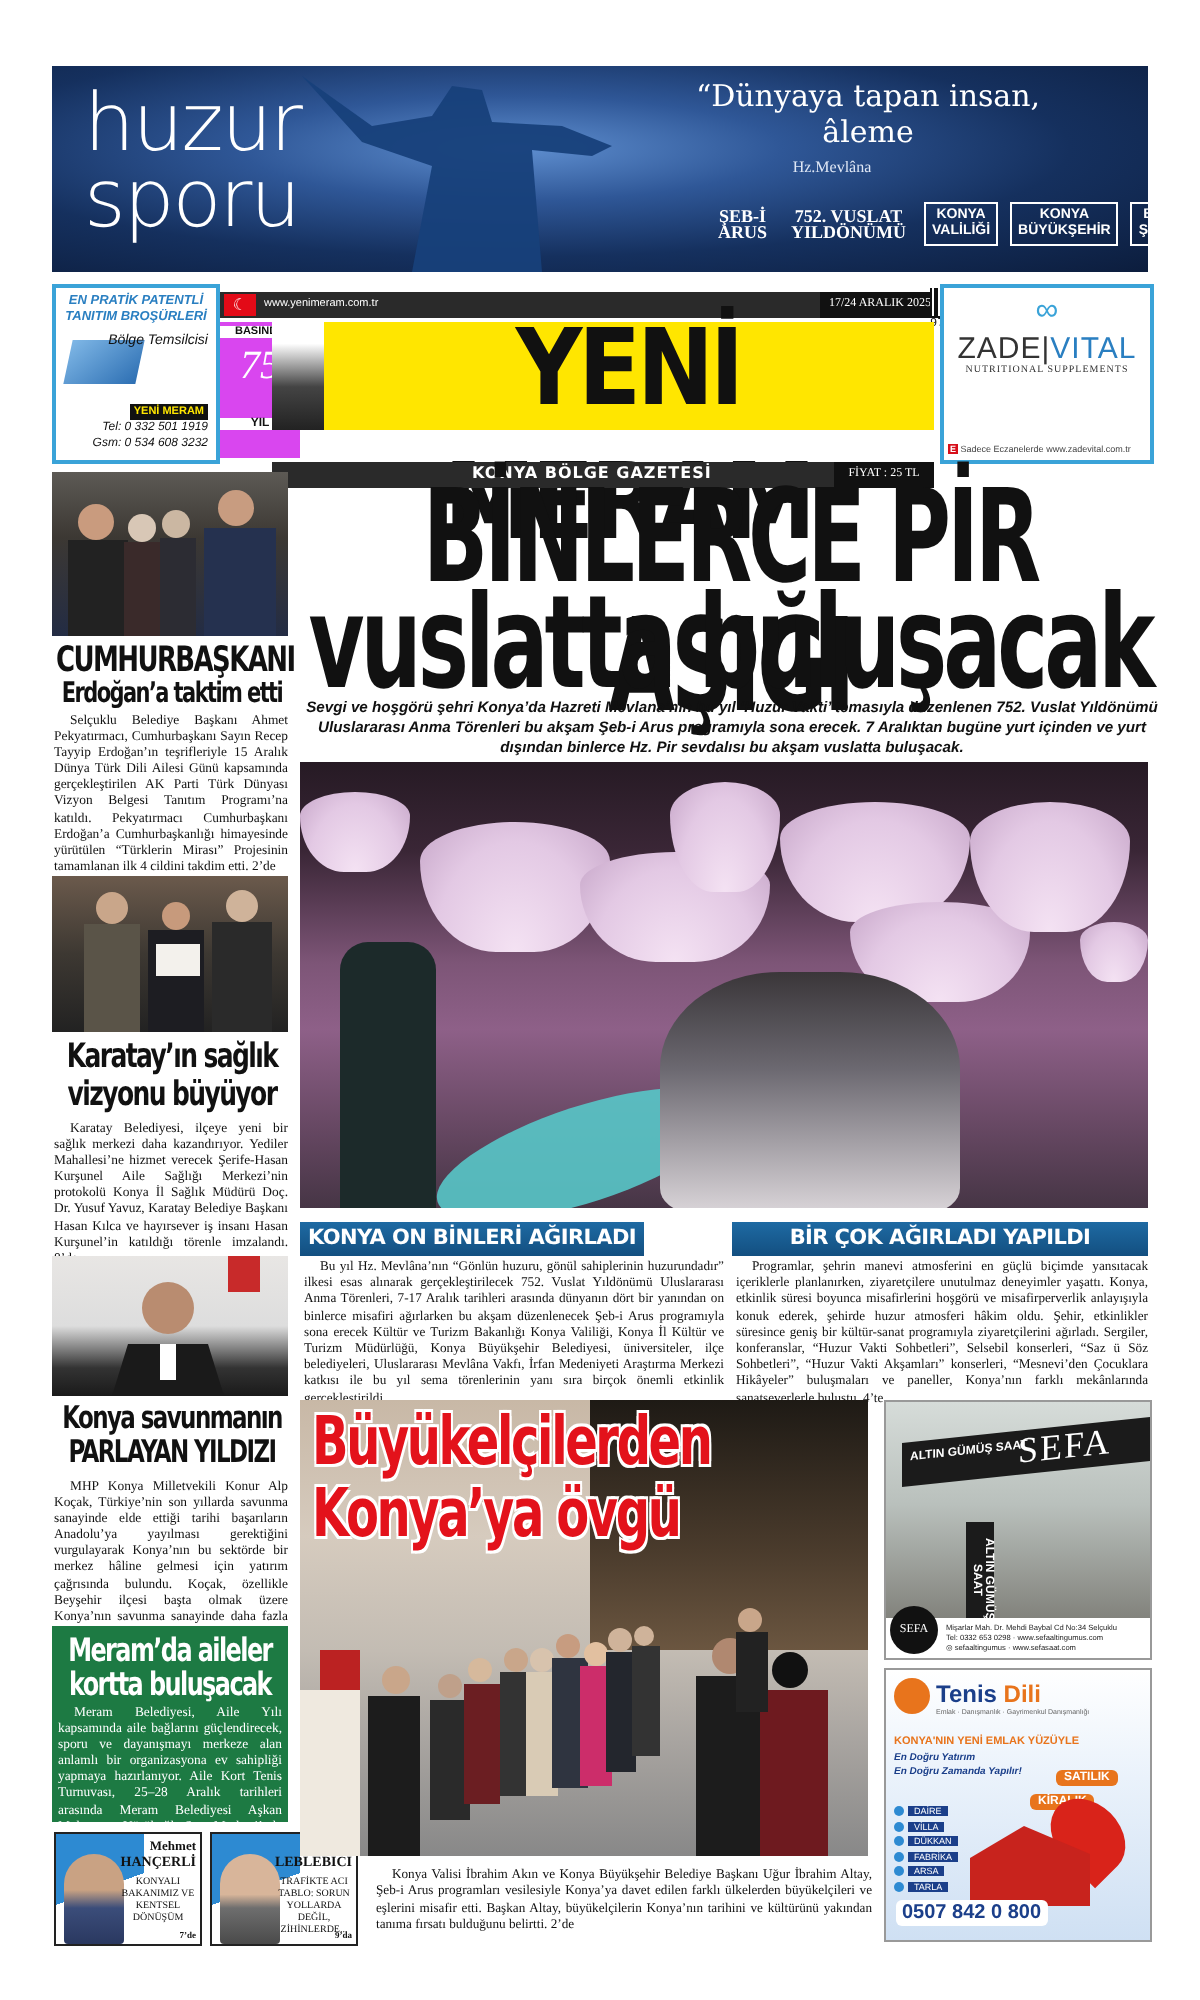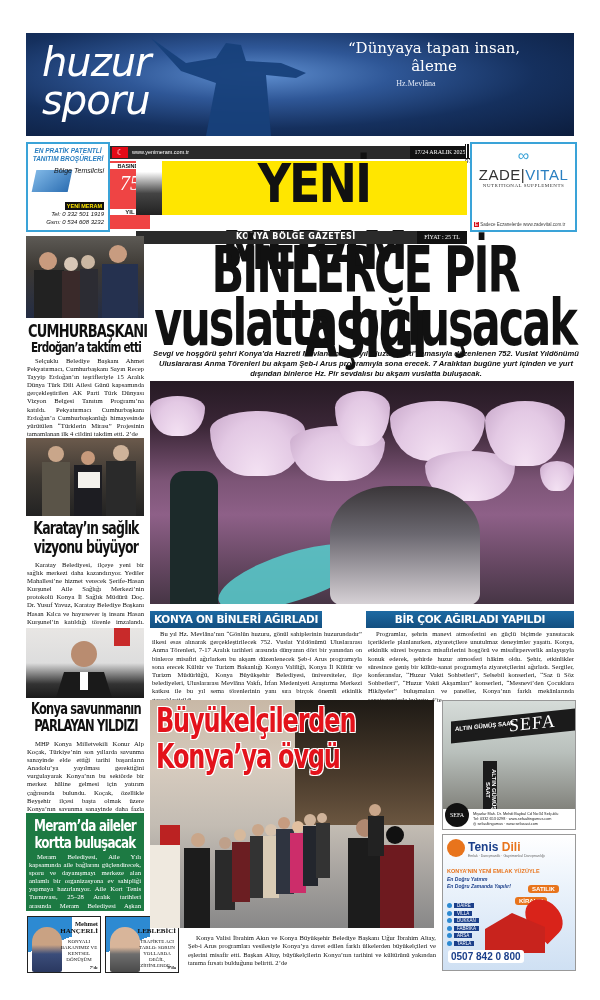--- a/index.html
+++ b/index.html
@@ -1,41 +1,41 @@
 <!DOCTYPE html>
 <html><head>
 <meta charset="utf-8">
 <style>
   html,body{margin:0;padding:0;background:#fff;}
   body{width:600px;height:1000px;position:relative;overflow:hidden;font-family:"Liberation Serif",serif;color:#111;}
   .abs{position:absolute;}
   
   #banner{left:26px;top:33px;width:548px;height:103px;background:radial-gradient(ellipse at 42% 40%,#5f8fd0 0%,#2f5797 30%,#15305e 62%,#0c1d3d 100%);overflow:hidden;}
-  #banner .hz{position:absolute;left:16px;top:10px;color:#fff;font-family:"DejaVu Sans",sans-serif;font-weight:300;font-size:40px;line-height:38px;letter-spacing:-1px;font-style:italic;}
+  #banner .hz{position:absolute;left:16px;top:10px;color:#fff;font-family:"DejaVu Sans",sans-serif;font-weight:300;font-size:40px;line-height:38px;letter-spacing:-1px;}
   #banner .dancer{position:absolute;left:120px;top:0;width:180px;height:103px;}
   #banner .quote{position:absolute;left:308px;top:6px;width:200px;text-align:center;color:#fff;font-family:"DejaVu Serif",serif;font-size:15px;line-height:18px;}
   #banner .author{position:absolute;left:290px;top:46px;width:200px;text-align:center;color:#dfe7f5;font-size:8px;}
   #banner .logos{position:absolute;left:330px;top:68px;display:flex;gap:6px;align-items:center;}
   #banner .logo{color:#fff;font-size:7px;font-weight:bold;border:1px solid #fff;padding:2px 3px;line-height:8px;text-align:center;font-family:"Liberation Sans",sans-serif;}
   #banner .logo.plain{border:none;font-family:"Liberation Serif",serif;font-size:9px;}
   
   #promo-left{left:26px;top:142px;width:80px;height:86px;border:2px solid #3aa3d8;background:#fff;font-family:"Liberation Sans",sans-serif;}
   #promo-left .t1{color:#2a7fc1;font-style:italic;font-weight:bold;font-size:6.5px;text-align:center;margin-top:3px;line-height:8px;}
   #promo-left .t2{position:absolute;right:4px;top:22px;font-size:7px;font-style:italic;text-align:right;line-height:9px;}
   #promo-left .brochure{position:absolute;left:6px;top:26px;width:36px;height:22px;background:linear-gradient(135deg,#7fb7e6,#2d6fb3);transform:skew(-12deg);}
   #promo-left .ym{position:absolute;right:4px;top:58px;background:#111;color:#ffe600;font-size:5.5px;font-weight:bold;padding:1px 2px;}
   #promo-left .tel{position:absolute;right:4px;top:67px;font-size:6px;font-style:italic;text-align:right;line-height:7.5px;}
   #topstrip{left:110px;top:146px;width:357px;height:13px;background:#2a2a2a;color:#fff;font-family:"Liberation Sans",sans-serif;font-size:5.5px;}
   #topstrip .flag{position:absolute;left:2px;top:1px;width:16px;height:11px;background:#e30a17;color:#fff;font-size:8px;line-height:11px;text-align:center;}
   #topstrip .url{position:absolute;left:22px;top:3px;}
   #topstrip .date{position:absolute;left:300px;top:0;width:60px;height:13px;background:#111;font-family:"Liberation Serif",serif;font-size:6px;line-height:13px;text-align:center;}
   #barcode{left:465px;top:144px;width:56px;height:22px;}
   #barcode .bars{height:14px;background:repeating-linear-gradient(90deg,#111 0 1px,#fff 1px 2px,#111 2px 4px,#fff 4px 5px,#111 5px 6px,#fff 6px 8px);}
   #barcode .num{font-family:"Liberation Mono",monospace;font-size:6px;letter-spacing:0;line-height:7px;}
-  #yil-box{left:110px;top:161px;width:40px;height:68px;background:#ef4444;color:#fff;font-family:"Liberation Sans",sans-serif;text-align:center;}
+  #yil-box{left:110px;top:161px;width:40px;height:68px;background:#d946ef;color:#fff;font-family:"Liberation Sans",sans-serif;text-align:center;}
   #yil-box .b{font-size:5.5px;font-weight:bold;margin-top:2px;background:#fff;color:#111;}
   #yil-box .n{font-family:"Liberation Serif",serif;font-style:italic;font-size:20px;line-height:24px;margin-top:2px;}
   #yil-box .y{font-size:6px;font-weight:bold;margin-top:14px;background:#fff;color:#111;}
   #ataturk{left:136px;top:161px;width:26px;height:54px;background:linear-gradient(180deg,#fff 0%,#fff 20%,#444 60%,#222 100%);}
   #title-block{left:162px;top:161px;width:305px;height:54px;background:#ffe600;}
   #title-block .title{position:absolute;left:2px;top:-2px;width:300px;text-align:center;font-family:"DejaVu Sans",sans-serif;font-weight:bold;font-size:46px;letter-spacing:-2px;color:#111;transform:scaleY(1.15);line-height:58px;}
   #subtitle-bar{left:136px;top:215px;width:331px;height:13px;background:#2a2a2a;color:#fff;font-family:"DejaVu Sans",sans-serif;font-size:8px;font-weight:bold;margin-top:16px;}
   #subtitle-bar .s{position:absolute;left:100px;top:1px;letter-spacing:0.5px;}
   #subtitle-bar .p{position:absolute;right:0;top:0;height:13px;width:50px;background:#111;font-family:"Liberation Serif",serif;font-weight:normal;font-size:6px;line-height:13px;text-align:center;}
   #promo-right{left:470px;top:142px;width:103px;height:86px;border:2px solid #3aa3d8;background:#fff;font-family:"Liberation Sans",sans-serif;text-align:center;}
@@ -127,20 +127,27 @@
     <div>huzur</div>
     <div>sporu</div>
   </div>
   <svg class="dancer" viewBox="0 0 180 103">
     <path d="M5 5 L40 30 L70 25 L80 10 L95 12 L100 28 L135 30 L160 40 L150 45 L120 42 L125 103 L60 103 L70 50 L35 38 Z" fill="#17407a" opacity="0.95"></path>
   </svg>
   <div class="quote">
     <div>“Dünyaya tapan insan, âleme</div>
   </div>
   <div class="author">Hz.Mevlâna</div>
+  <div class="logos">
+    <span class="logo plain">ŞEB-İ ARUS</span>
+    <span class="logo plain">752. VUSLAT YILDÖNÜMÜ</span>
+    <span class="logo">KONYA VALİLİĞİ</span>
+    <span class="logo">KONYA BÜYÜKŞEHİR</span>
+    <span class="logo">BENİM ŞEHRİM</span>
+  </div>
 </div>
 
 <div id="promo-left" class="abs">
   <div class="t1">EN PRATİK PATENTLİ TANITIM BROŞÜRLERİ</div>
   <div class="brochure"></div>
   <div class="t2">Bölge Temsilcisi</div>
   <div class="ym">YENİ MERAM</div>
   <div class="tel">
     <div>Tel: 0 332 501 1919</div>
     <div>Gsm: 0 534 608 3232</div>

